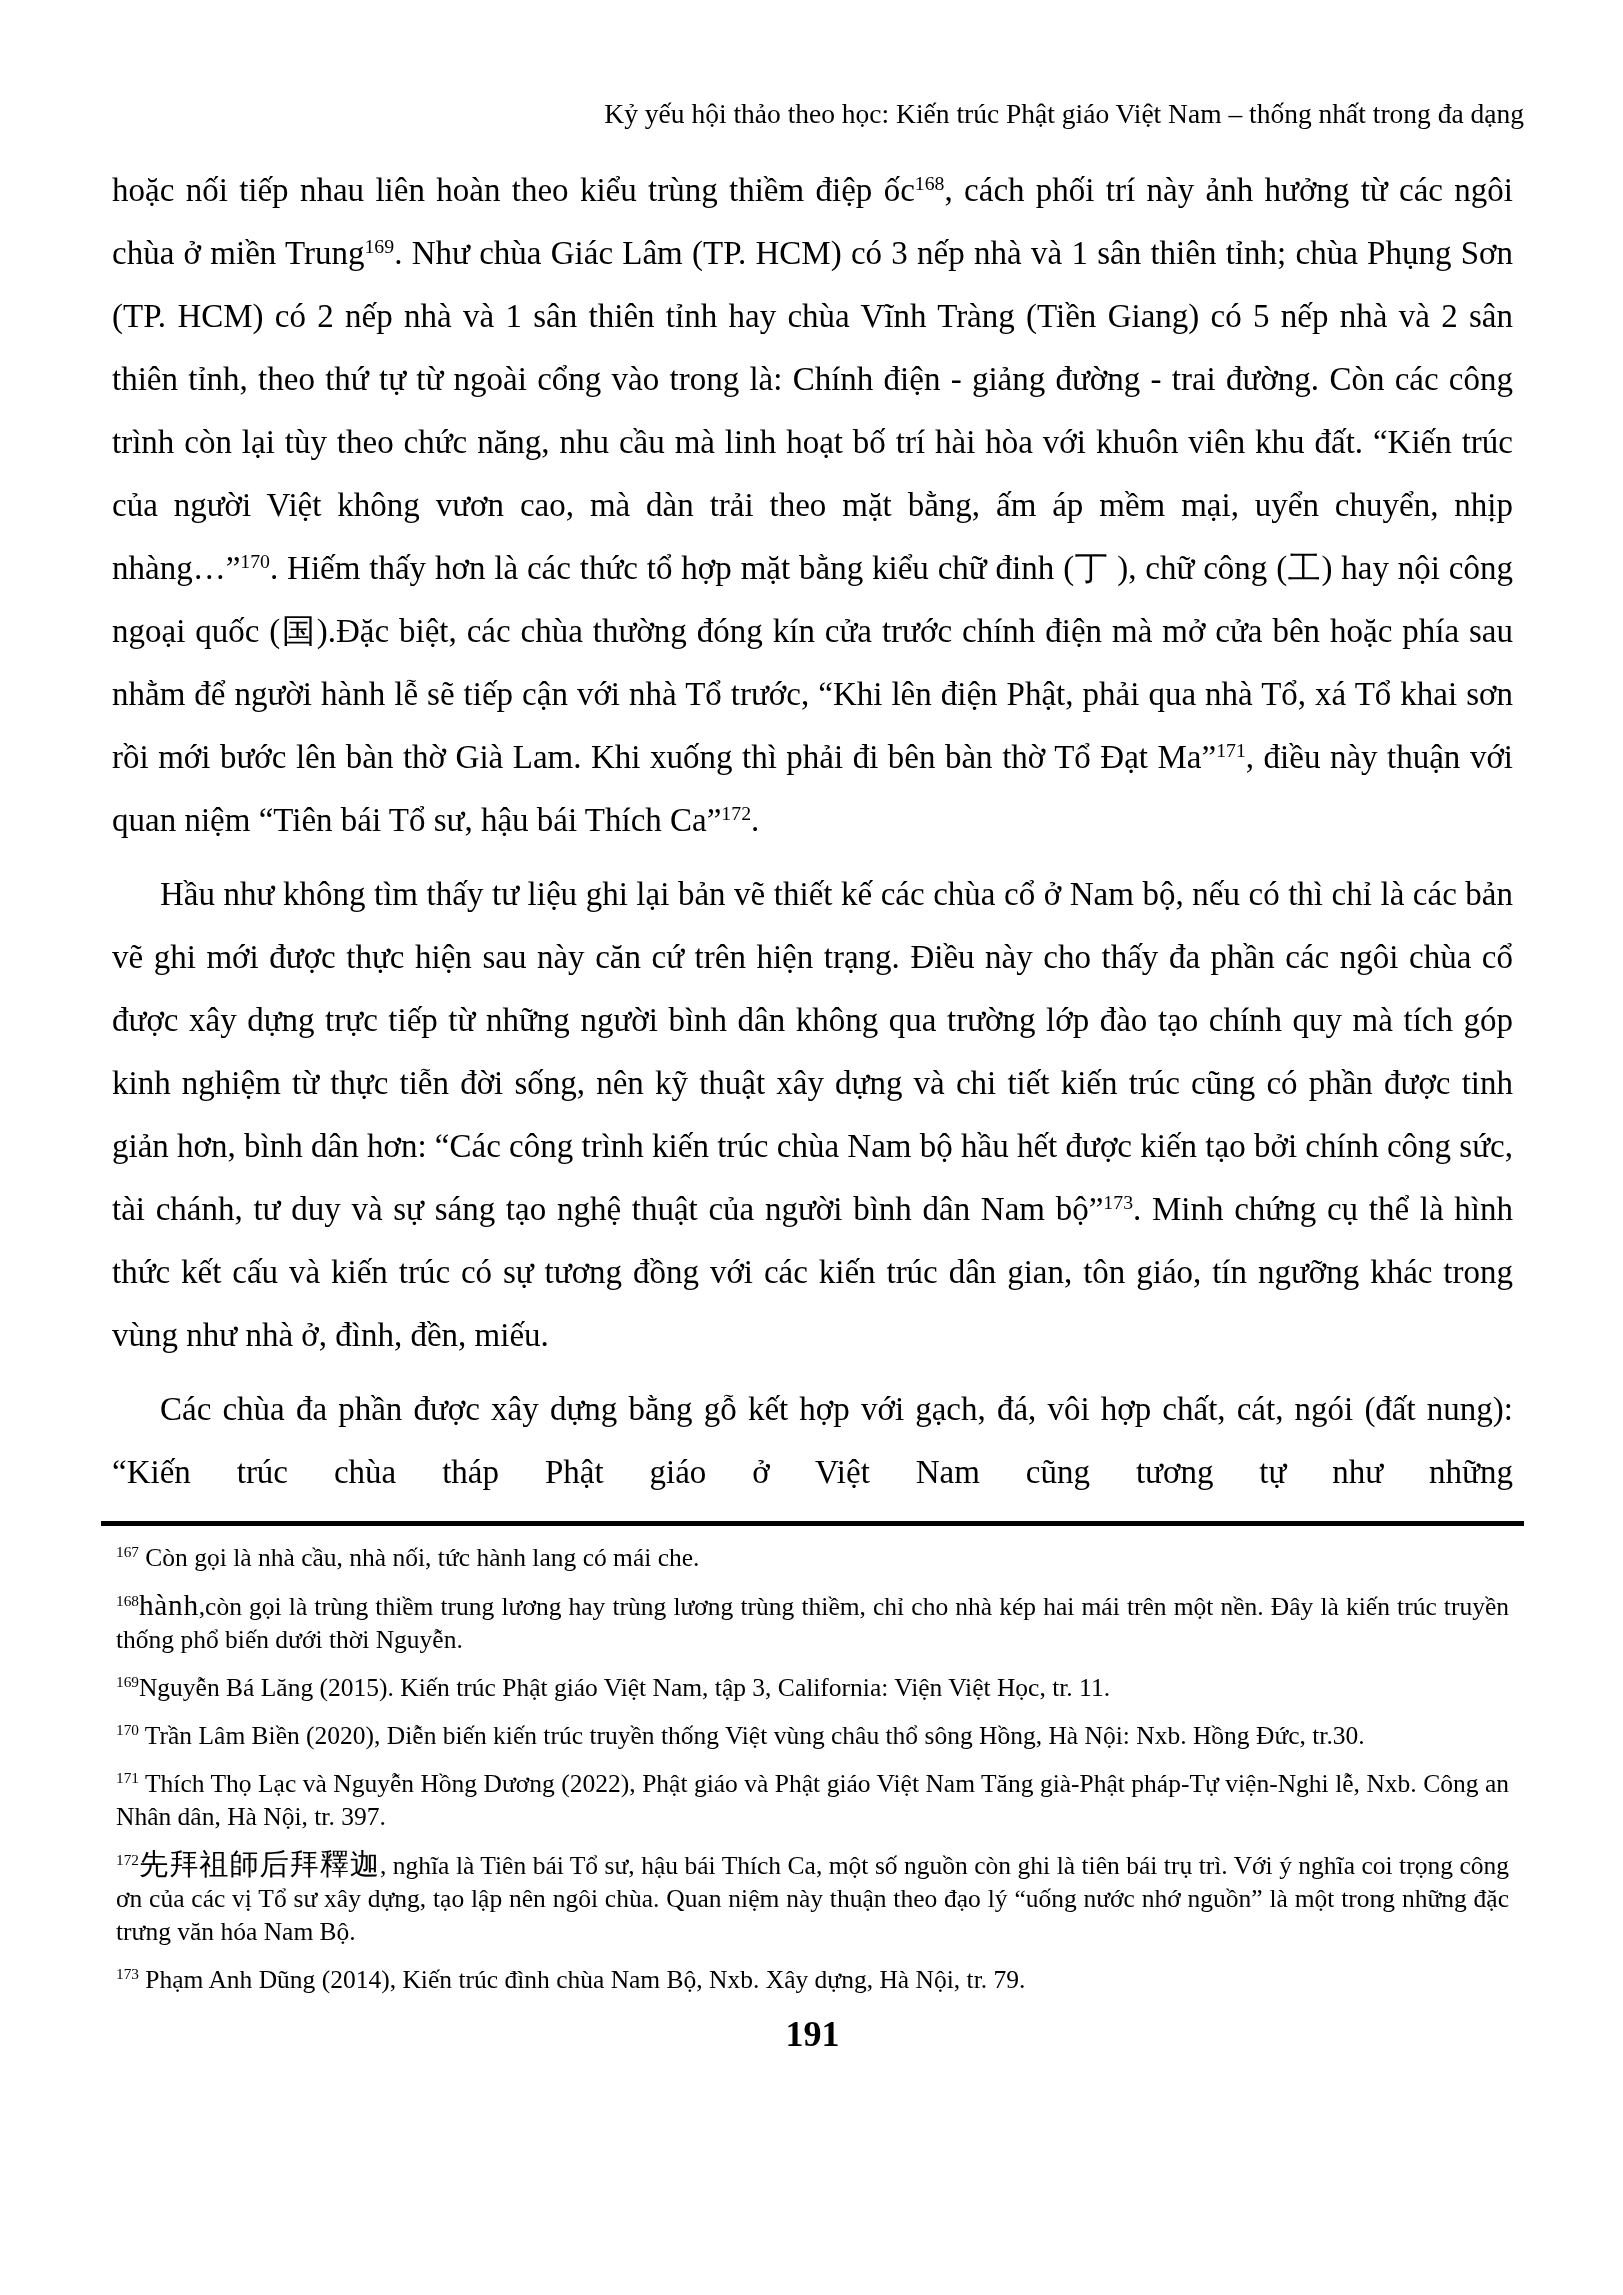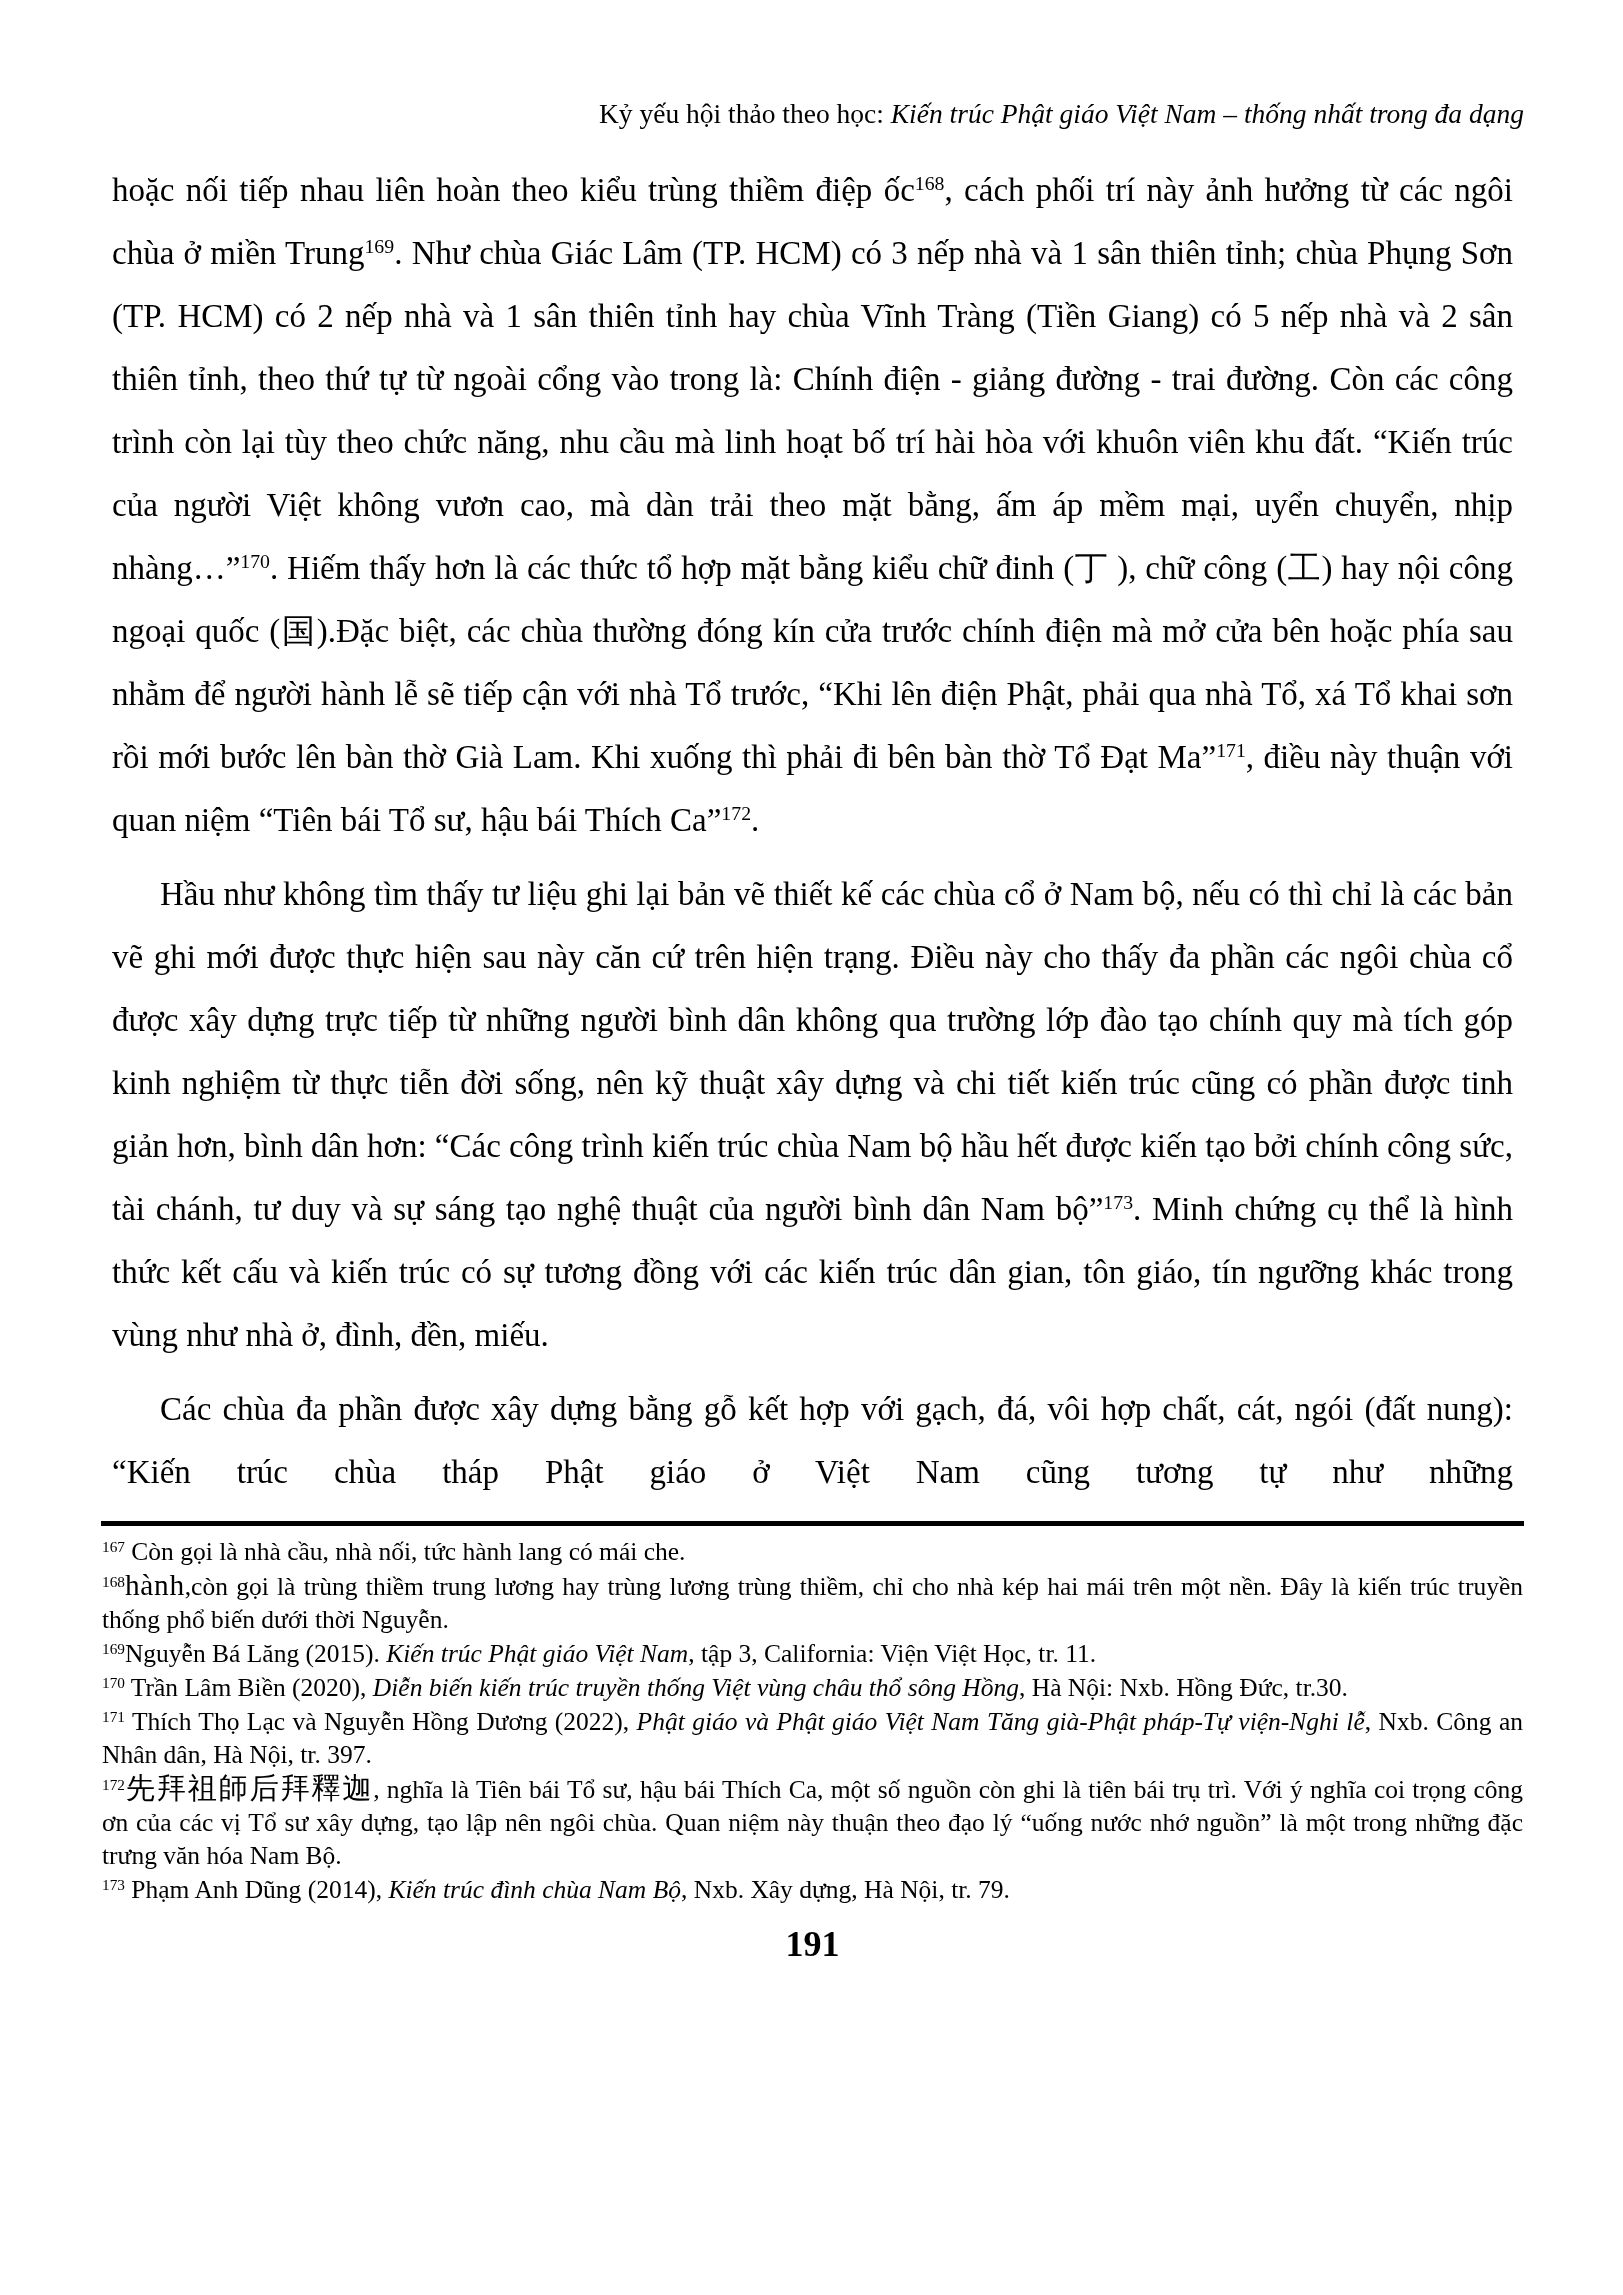--- a/index.html
+++ b/index.html
@@ -30,21 +30,21 @@
     font-size: 33px;
     line-height: 63px;
     text-align: justify;
   }
   .body-text p {
     margin: 11px;
     padding: 0;
   }
   .body-text p.indent { text-indent: 48px; }
   .body-text p.just-last { text-align-last: justify; }
-  .i  { font-style: italic; }
+  .i  { }
   .bi { font-style: italic; font-weight: bold; }
   sup {
     font-size: 0.60em;
     line-height: 0;
     vertical-align: baseline;
     position: relative;
     top: -0.55em;
   }
   .cjk { font-family: "Liberation Serif", serif; }
   .fn-separator {
@@ -53,21 +53,21 @@
     border-top: 5.2px solid #000000;
     width: 100%;
     height: 0;
   }
   .footnotes {
     margin-top: 9.2px;
     font-size: 25.5px;
     line-height: 33px;
     text-align: justify;
   }
-  .footnotes .fn { margin: 1px; }
+  .footnotes .fn { margin: 15px; }
   .footnotes .cjk { font-size: 1.15em; letter-spacing: 0.7px; }
   .page-number {
     margin-top: 17px;
     text-align: center;
     font-size: 36px;
     font-weight: bold;
   }
 </style>
 </head>
 <body>

